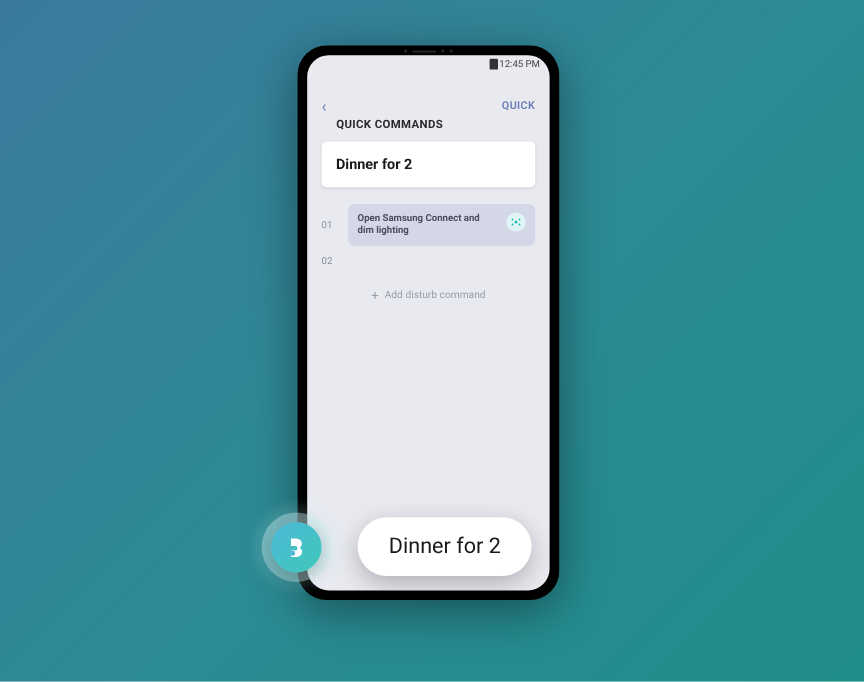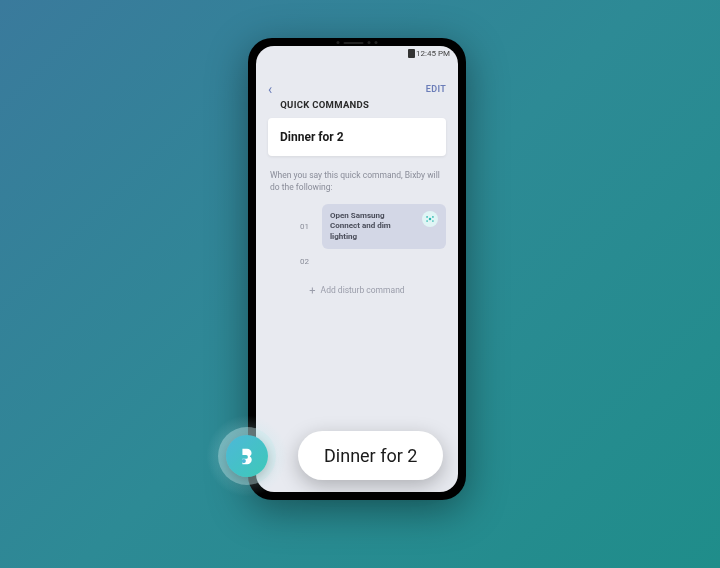--- a/index.html
+++ b/index.html
@@ -76,21 +76,21 @@
       line-height: 1.4;
       margin-bottom: 10px;
       padding: 0 2px;
     }
     .command-row {
       display: flex;
       align-items: center;
       gap: 8px;
       margin-bottom: 8px;
     }
-    .command-num { font-size: 8px; color: #8a8d99; width: 14px; margin-left: 32px; }
+    .command-num { font-size: 8px; color: #8a8d99; width: 14px; }
     .command-pill {
       flex: 1;
       background: #d3d7e6;
       border-radius: 6px;
       padding: 7px 8px;
       display: flex;
       align-items: flex-start;
       justify-content: space-between;
       gap: 18px;
       font-weight: bold;
@@ -180,27 +180,26 @@
   <div class="phone-inner">
     <div class="status-bar">
       <div class="status-battery"></div>
       <span>12:45 PM</span>
     </div>
     <div class="nav-header">
       <div class="nav-left">
         <span class="back-chevron">‹</span>
         <span class="nav-title">QUICK COMMANDS</span>
       </div>
-      <span class="nav-edit">EDIT</span>
+      <span class="nav-edit">QUICK</span>
     </div>
     <div class="content">
       <div class="card">
         <div class="card-title">Dinner for 2</div>
       </div>
-      <div class="instruction">When you say this quick command, Bixby will do the following:</div>
 
       <div class="command-row">
         <span class="command-num">01</span>
         <div class="command-pill">
           <span class="command-text">Open Samsung Connect and dim lighting</span>
           <div class="command-icon icon-connect">
             <svg viewBox="0 0 24 24">
                 <circle cx="12" cy="12" r="3" fill="#2bb8b0"></circle>
                 <circle cx="5" cy="7" r="2" fill="#2bb8b0"></circle>
                 <circle cx="19" cy="7" r="2" fill="#2bb8b0"></circle>

